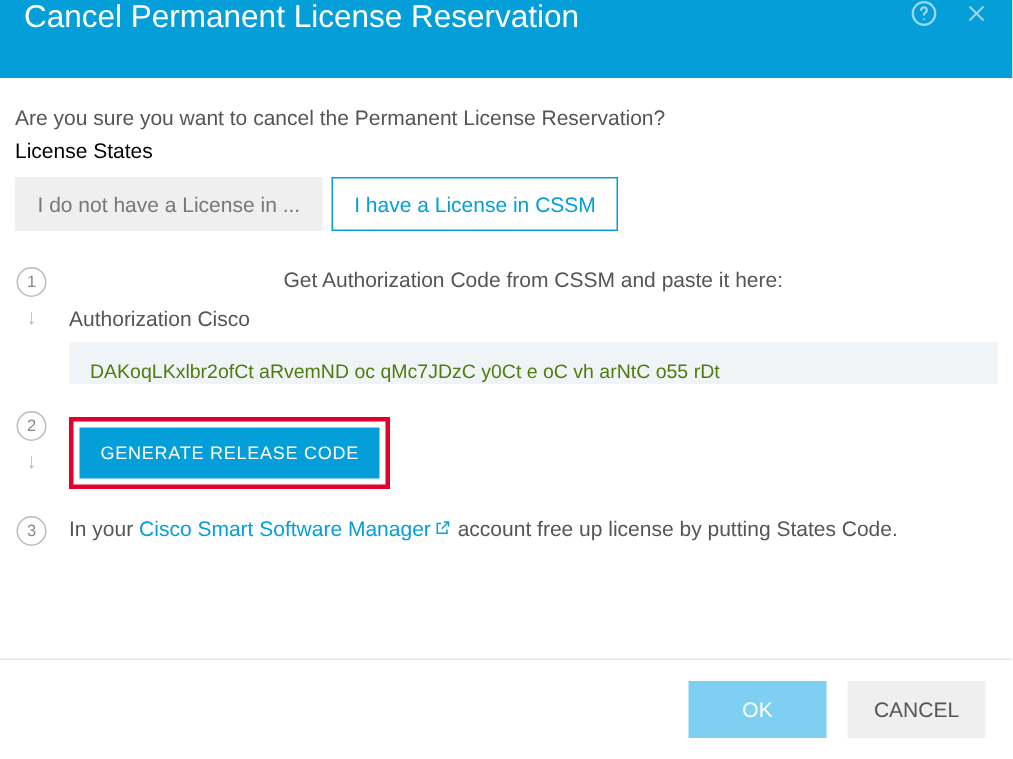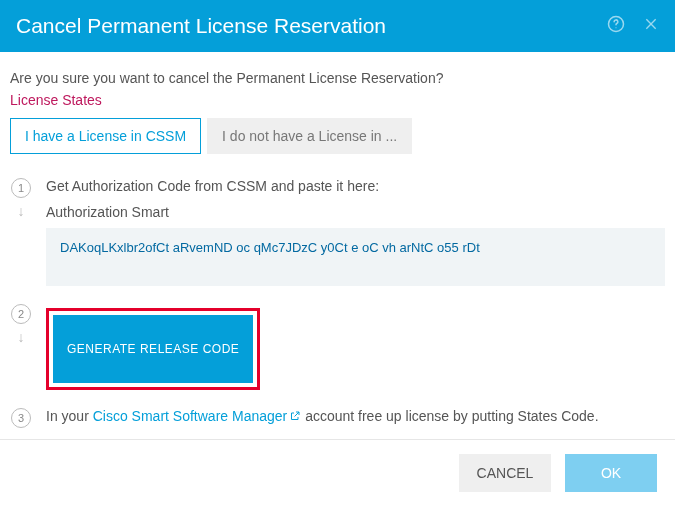--- a/index.html
+++ b/index.html
@@ -1,39 +1,39 @@
 <!DOCTYPE html>
 <html><head>
 <meta charset="utf-8">
 <style>
   * { box-sizing: border-box; margin: 0; padding: 0; }
   html, body { width: 675px; height: 506px; font-family: Arial, Helvetica, sans-serif; background: #fff; }
   .dialog { width: 675px; height: 506px; display: flex; flex-direction: column; }
-  .header { background: #049fd9; color: #fff; height: 52px; display: flex; align-items: center; padding: 0 16px; }
+  .header { background: #049fd9; color: #fff; height: 52px; display: flex; align-items: flex-start; padding: 0 16px; }
   .header-title { font-size: 21px; font-weight: 400; flex: 1; }
   .header-icons { display: flex; gap: 18px; align-items: center; }
   .help-icon, .close-icon { opacity: 0.6; cursor: pointer; }
   .body { padding: 18px 10px 0 10px; flex: 1; color: #555; font-size: 14px; overflow: hidden; }
   .question { margin: 0 0 6px 0; color: #555; }
-  .license-states { color: #be185d; margin-bottom: 10px; }
+  .license-states { color: #000000; margin-bottom: 10px; }
   .tabs { display: flex; gap: 6px; margin-bottom: 24px; }
   .tab { padding: 9px 14px; font-size: 14px; cursor: pointer; border: 1px solid transparent; }
   .tab.active { border: 1px solid #049fd9; color: #049fd9; background: #fff; }
   .tab.inactive { background: #efefef; color: #777; }
   .steps { }
   .step { display: flex; gap: 14px; margin-bottom: 18px; align-items: flex-start; }
   .step-marker { width: 22px; display: flex; flex-direction: column; align-items: center; gap: 6px; flex-shrink: 0; }
   .step-circle { width: 20px; height: 20px; border: 1px solid #bbb; border-radius: 50%; display: flex; align-items: center; justify-content: center; font-size: 11px; color: #888; background: #fff; }
   .step-arrow { color: #bbb; font-size: 14px; line-height: 1; }
   .step-content { flex: 1; color: #555; font-size: 14px; }
-  .step-text { margin-bottom: 10px; }
+  .step-text { margin-bottom: 10px; text-align: center; }
   .auth-label { margin-bottom: 8px; margin-top: 4px; }
-  .code-box { background: #f0f4f6; padding: 12px 14px; color: #0369a1; font-size: 13px; height: 58px; overflow: hidden; white-space: nowrap; }
+  .code-box { background: #f0f4f6; padding: 12px 14px; color: #4d7c0f; font-size: 13px; height: 28px; overflow: hidden; white-space: nowrap; }
   .gen-wrap { display: inline-block; border: 3px solid #e4002b; padding: 4px; margin-top: 4px; }
-  .gen-btn { background: #049fd9; color: #fff; border: none; padding: 27px 14px; font-size: 12px; letter-spacing: 0.5px; cursor: pointer; }
+  .gen-btn { background: #049fd9; color: #fff; border: none; padding: 10px 14px; font-size: 12px; letter-spacing: 0.5px; cursor: pointer; }
   .link { color: #049fd9; text-decoration: none; }
   .ext-icon { display: inline-block; vertical-align: -1px; margin-left: 2px; }
   .footer { border-top: 1px solid #e6e6e6; padding: 14px 18px; display: flex; justify-content: flex-end; gap: 14px; }
   .btn { min-width: 92px; height: 38px; border: none; font-size: 14px; cursor: pointer; }
   .btn-cancel { background: #efefef; color: #555; }
   .btn-ok { background: #7ecff1; color: #fff; }
 </style>
 </head>
 <body>
 
@@ -56,34 +56,34 @@
           </svg>
       </span>
     </div>
   </div>
 
   <div class="body">
     <p class="question">Are you sure you want to cancel the Permanent License Reservation?</p>
     <p class="license-states">License States</p>
 
     <div class="tabs">
+      <div class="tab inactive">I do not have a License in ...</div>
       <div class="tab active">I have a License in CSSM</div>
-      <div class="tab inactive">I do not have a License in ...</div>
     </div>
 
     <div class="steps">
 
       <div class="step">
         <div class="step-marker">
           <div class="step-circle">1</div>
           <div class="step-arrow">↓</div>
         </div>
         <div class="step-content">
           <div class="step-text">Get Authorization Code from CSSM and paste it here:</div>
-          <div class="auth-label">Authorization Smart</div>
+          <div class="auth-label">Authorization Cisco</div>
           <div class="code-box">DAKoqLKxlbr2ofCt aRvemND oc qMc7JDzC y0Ct e oC vh arNtC o55 rDt</div>
         </div>
       </div>
 
       <div class="step">
         <div class="step-marker">
           <div class="step-circle">2</div>
           <div class="step-arrow">↓</div>
         </div>
         <div class="step-content">
@@ -105,17 +105,17 @@
                   <path d="M18 14v5H5V6h5"></path>
                 </svg></span></a>
           <span> account free up license by putting States Code.</span>
         </div>
       </div>
 
     </div>
   </div>
 
   <div class="footer">
+    <button class="btn btn-ok">OK</button>
     <button class="btn btn-cancel">CANCEL</button>
-    <button class="btn btn-ok">OK</button>
   </div>
 
 </div>
 
 </body></html>

